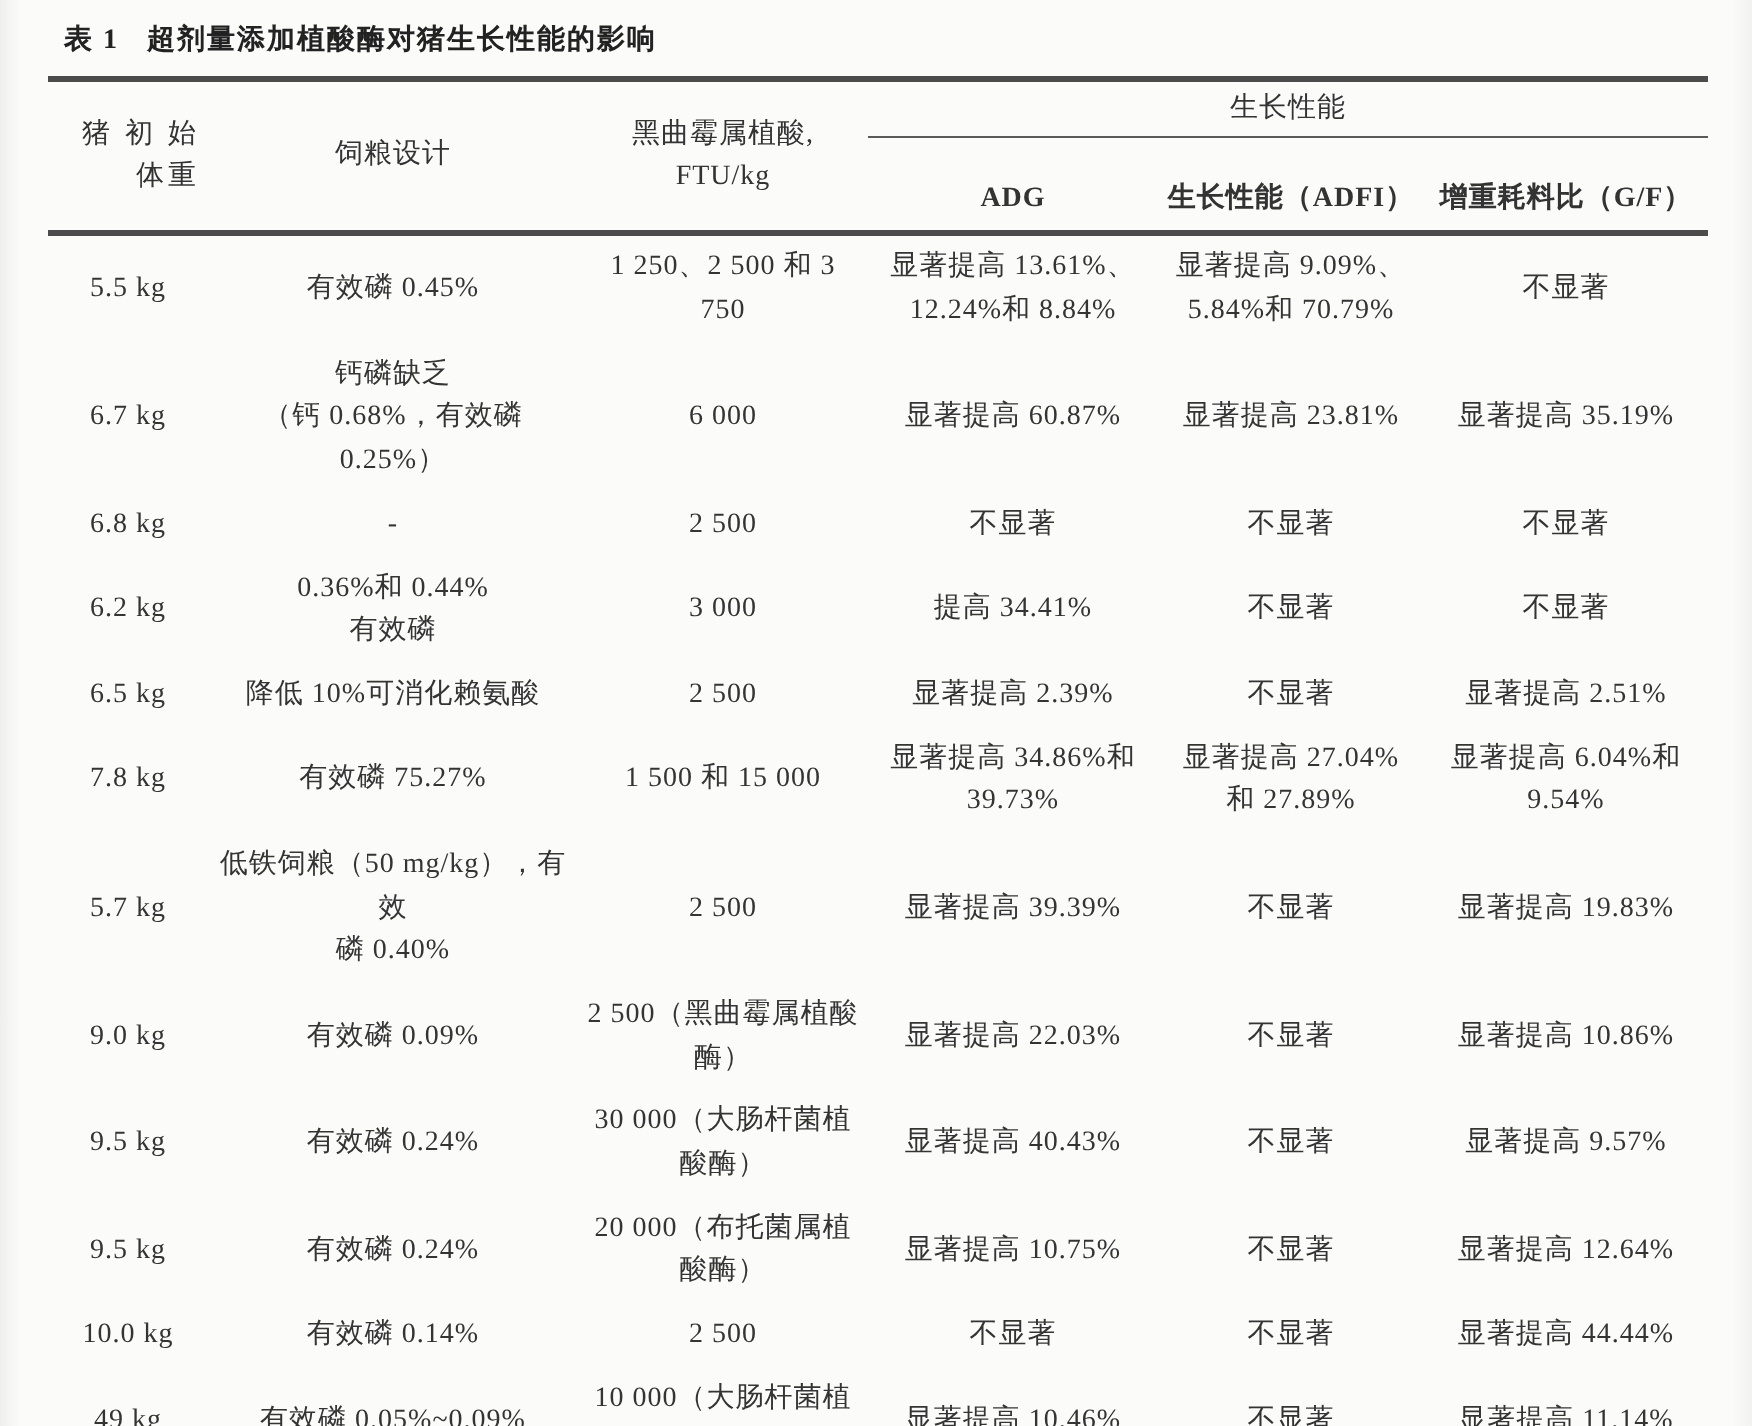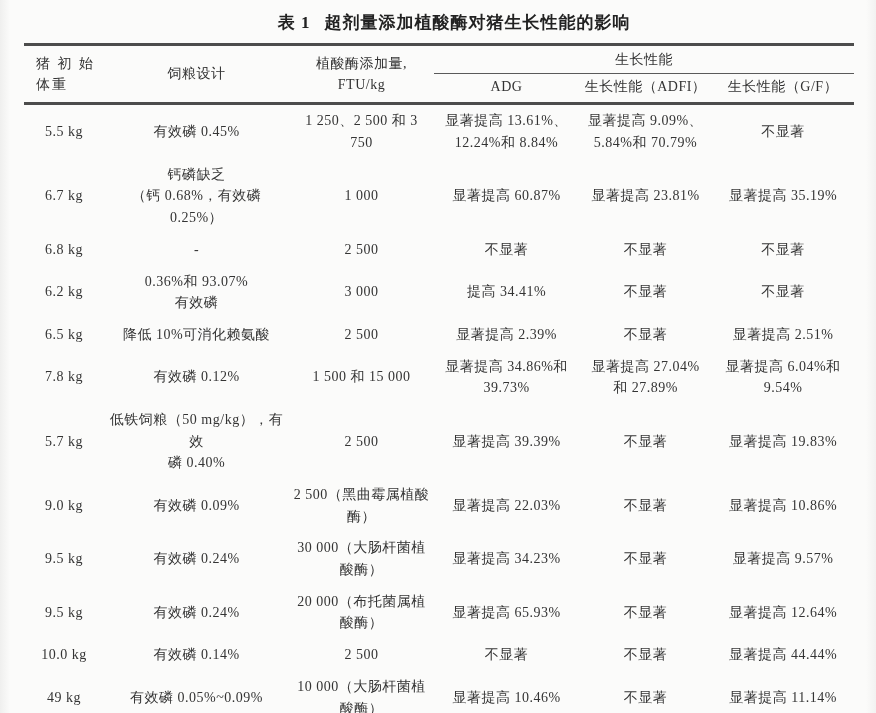--- a/index.html
+++ b/index.html
@@ -13,23 +13,22 @@
     color: #333;
   }
   .page {
     width: 876px;
     height: 713px;
     box-sizing: border-box;
     padding-top: 11px;
     background: linear-gradient(90deg, #efefee 0px, #fbfbfa 10px, #fbfbfa 866px, #f2f2f1 876px);
   }
   .title {
-    text-align: center;
     font-weight: bold;
-    font-size: 17px;
+    font-size: 14px;
     color: #222;
     letter-spacing: 1px;
     margin-bottom: 9px;
     white-space: nowrap;
     padding-left: 32px;
   }
   .title .t-label { margin-right: 14px; }
   table.main {
     border-collapse: collapse;
     table-layout: fixed;
@@ -49,29 +48,29 @@
   th, td {
     font-weight: normal;
     text-align: center;
     vertical-align: middle;
     padding: 2px 4px;
     line-height: 1.55;
     white-space: pre-line;
     letter-spacing: 0.5px;
   }
   th.h-weight {
-    text-align: left;
+    text-align: right;
     padding-left: 12px;
     letter-spacing: 2px;
   }
   th.h-growth {
     border-bottom: 1.5px solid #5a5a5a;
     padding: 3px 4px 2px 4px;
   }
-  thead tr.sub th { padding-top: 2px; padding-bottom: 5px; }
+  thead tr.sub th { padding-top: 20px; padding-bottom: 5px; font-weight: bold; }
   tbody td { color: #343434; }
   tbody tr td { padding-top: 5px; padding-bottom: 5px; }
 </style>
 </head>
 <body>
 
 <div class="page">
   <div class="title">
     <span class="t-label">表 1</span><span>超剂量添加植酸酶对猪生长性能的影响</span>
   </div>
@@ -83,78 +82,78 @@
         <col class="c3">
         <col class="c4">
         <col class="c5">
         <col class="c6">
     </colgroup>
     <thead>
       <tr>
         <th class="h-weight" rowspan="2">猪 初 始
 体重</th>
         <th rowspan="2">饲粮设计</th>
-        <th rowspan="2">植酸酶添加量,
+        <th rowspan="2">黑曲霉属植酸,
 FTU/kg</th>
         <th class="h-growth" colspan="3">生长性能</th>
       </tr>
       <tr class="sub">
         <th>ADG</th>
         <th>生长性能（ADFI）</th>
-        <th>生长性能（G/F）</th>
+        <th>增重耗料比（G/F）</th>
       </tr>
     </thead>
     <tbody>
       <tr>
         <td>5.5 kg</td>
         <td>有效磷 0.45%</td>
         <td>1 250、2 500 和 3 750</td>
         <td>显著提高 13.61%、
 12.24%和 8.84%</td>
         <td>显著提高 9.09%、
 5.84%和 70.79%</td>
         <td>不显著</td>
       </tr>
       <tr>
         <td>6.7 kg</td>
         <td>钙磷缺乏
 （钙 0.68%，有效磷 0.25%）</td>
-        <td>1 000</td>
+        <td>6 000</td>
         <td>显著提高 60.87%</td>
         <td>显著提高 23.81%</td>
         <td>显著提高 35.19%</td>
       </tr>
       <tr>
         <td>6.8 kg</td>
         <td>-</td>
         <td>2 500</td>
         <td>不显著</td>
         <td>不显著</td>
         <td>不显著</td>
       </tr>
       <tr>
         <td>6.2 kg</td>
-        <td>0.36%和 93.07%
+        <td>0.36%和 0.44%
 有效磷</td>
         <td>3 000</td>
         <td>提高 34.41%</td>
         <td>不显著</td>
         <td>不显著</td>
       </tr>
       <tr>
         <td>6.5 kg</td>
         <td>降低 10%可消化赖氨酸</td>
         <td>2 500</td>
         <td>显著提高 2.39%</td>
         <td>不显著</td>
         <td>显著提高 2.51%</td>
       </tr>
       <tr>
         <td>7.8 kg</td>
-        <td>有效磷 0.12%</td>
+        <td>有效磷 75.27%</td>
         <td>1 500 和 15 000</td>
         <td>显著提高 34.86%和
 39.73%</td>
         <td>显著提高 27.04%
 和 27.89%</td>
         <td>显著提高 6.04%和
 9.54%</td>
       </tr>
       <tr>
         <td>5.7 kg</td>
@@ -172,30 +171,30 @@
 酶）</td>
         <td>显著提高 22.03%</td>
         <td>不显著</td>
         <td>显著提高 10.86%</td>
       </tr>
       <tr>
         <td>9.5 kg</td>
         <td>有效磷 0.24%</td>
         <td>30 000（大肠杆菌植
 酸酶）</td>
-        <td>显著提高 34.23%</td>
+        <td>显著提高 40.43%</td>
         <td>不显著</td>
         <td>显著提高 9.57%</td>
       </tr>
       <tr>
         <td>9.5 kg</td>
         <td>有效磷 0.24%</td>
         <td>20 000（布托菌属植
 酸酶）</td>
-        <td>显著提高 65.93%</td>
+        <td>显著提高 10.75%</td>
         <td>不显著</td>
         <td>显著提高 12.64%</td>
       </tr>
       <tr>
         <td>10.0 kg</td>
         <td>有效磷 0.14%</td>
         <td>2 500</td>
         <td>不显著</td>
         <td>不显著</td>
         <td>显著提高 44.44%</td>

